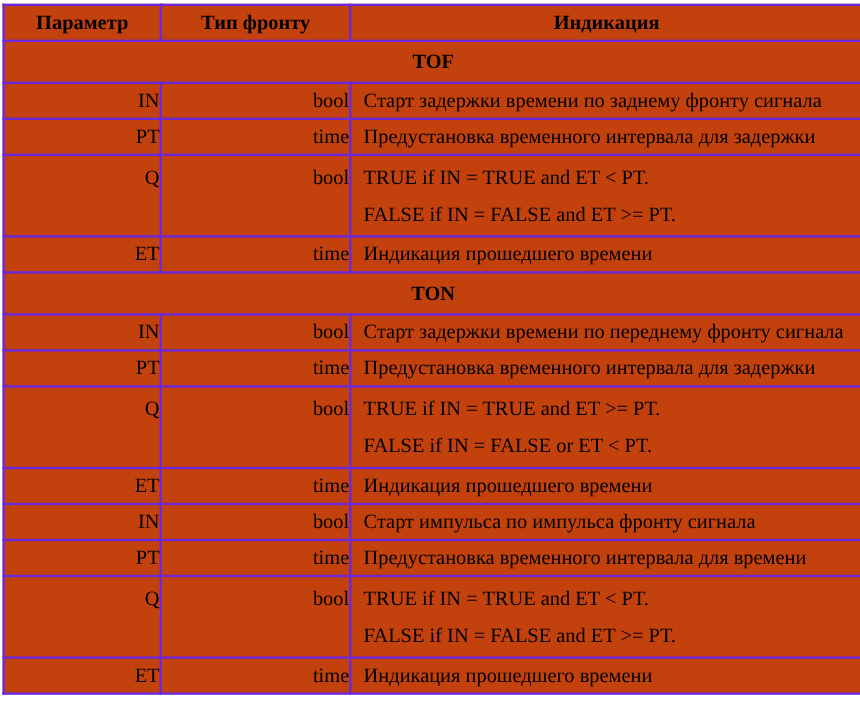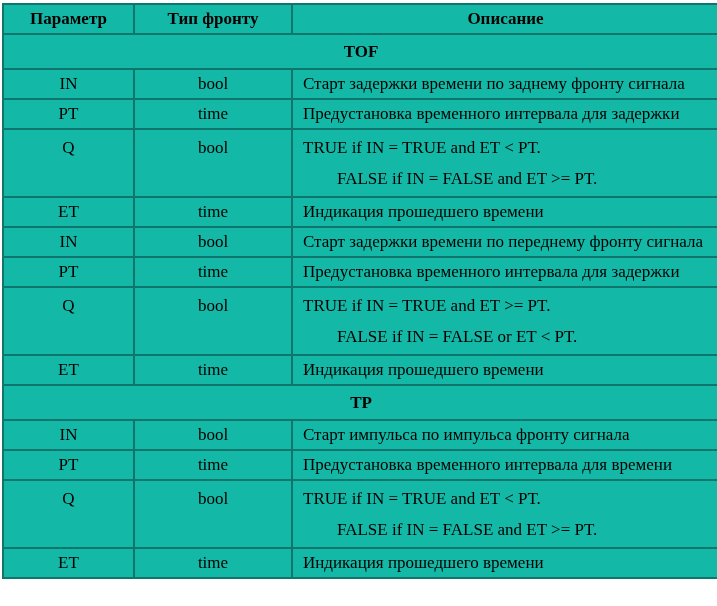--- a/index.html
+++ b/index.html
@@ -22,23 +22,23 @@
     border-collapse: collapse;
     table-layout: fixed;
     font-family: "Liberation Serif", serif;
     font-size: 17px;
     color: #000000;
   }
   col.c1 { width: 131px; }
   col.c2 { width: 158px; }
   col.c3 { width: 426px; }
   th, td {
-    border: 2px solid #0f766e;
+    border: 2px solid #6d28d9;
     padding: 0;
-    background: #14b8a6;
+    background: #c2410c;
   }
   tr > *:last-child {
     border-right: none; 
   }
   th {
     font-weight: bold;
     text-align: center;
     height: 28px;
     vertical-align: middle;
   }
@@ -48,52 +48,51 @@
     font-weight: bold;
     vertical-align: middle;
     font-family: Liberation Serif, serif;
   }
   .param-row td {
     height: 28px;
     vertical-align: middle;
   }
   .param-row .param,
   .param-row .dtype {
-    text-align: center;
+    text-align: right;
   }
   .param-row .desc {
     text-align: left;
     padding-left: 10px;
     padding-right: 0;
   }
   .param-row.tall td {
     height: 58px;
     vertical-align: top;
     padding-top: 8px;
   }
   .para + .para {
     margin-top: 11px;
-    margin-left: 34px;
   }
 </style>
 </head>
 <body>
 
 <div class="page">
   <table class="params">
     <colgroup>
       <col class="c1">
       <col class="c2">
       <col class="c3">
     </colgroup>
     <thead>
       <tr class="header-row">
         <th>Параметр</th>
         <th>Тип фронту</th>
-        <th>Описание</th>
+        <th>Индикация</th>
       </tr>
     </thead>
     <tbody>
         <tr class="section-row">
     <td colspan="3" class="section-title">TOF</td>
   </tr>
         <tr class="param-row">
     <td class="param">IN</td>
     <td class="dtype">bool</td>
     <td class="desc">
@@ -115,20 +114,23 @@
             <div class="para">FALSE if IN = FALSE and ET &gt;= PT.</div>
           </td>
   </tr>
         <tr class="param-row">
     <td class="param">ET</td>
     <td class="dtype">time</td>
     <td class="desc">
             <div class="para">Индикация прошедшего времени</div>
           </td>
   </tr>
+        <tr class="section-row">
+    <td colspan="3" class="section-title">TON</td>
+  </tr>
         <tr class="param-row">
     <td class="param">IN</td>
     <td class="dtype">bool</td>
     <td class="desc">
             <div class="para">Старт задержки времени по переднему фронту сигнала</div>
           </td>
   </tr>
         <tr class="param-row">
     <td class="param">PT</td>
     <td class="dtype">time</td>
@@ -143,23 +145,20 @@
             <div class="para">TRUE if IN = TRUE and ET &gt;= PT.</div>
             <div class="para">FALSE if IN = FALSE or ET &lt; PT.</div>
           </td>
   </tr>
         <tr class="param-row">
     <td class="param">ET</td>
     <td class="dtype">time</td>
     <td class="desc">
             <div class="para">Индикация прошедшего времени</div>
           </td>
-  </tr>
-        <tr class="section-row">
-    <td colspan="3" class="section-title">TP</td>
   </tr>
         <tr class="param-row">
     <td class="param">IN</td>
     <td class="dtype">bool</td>
     <td class="desc">
             <div class="para">Старт импульса по импульса фронту сигнала</div>
           </td>
   </tr>
         <tr class="param-row">
     <td class="param">PT</td>

